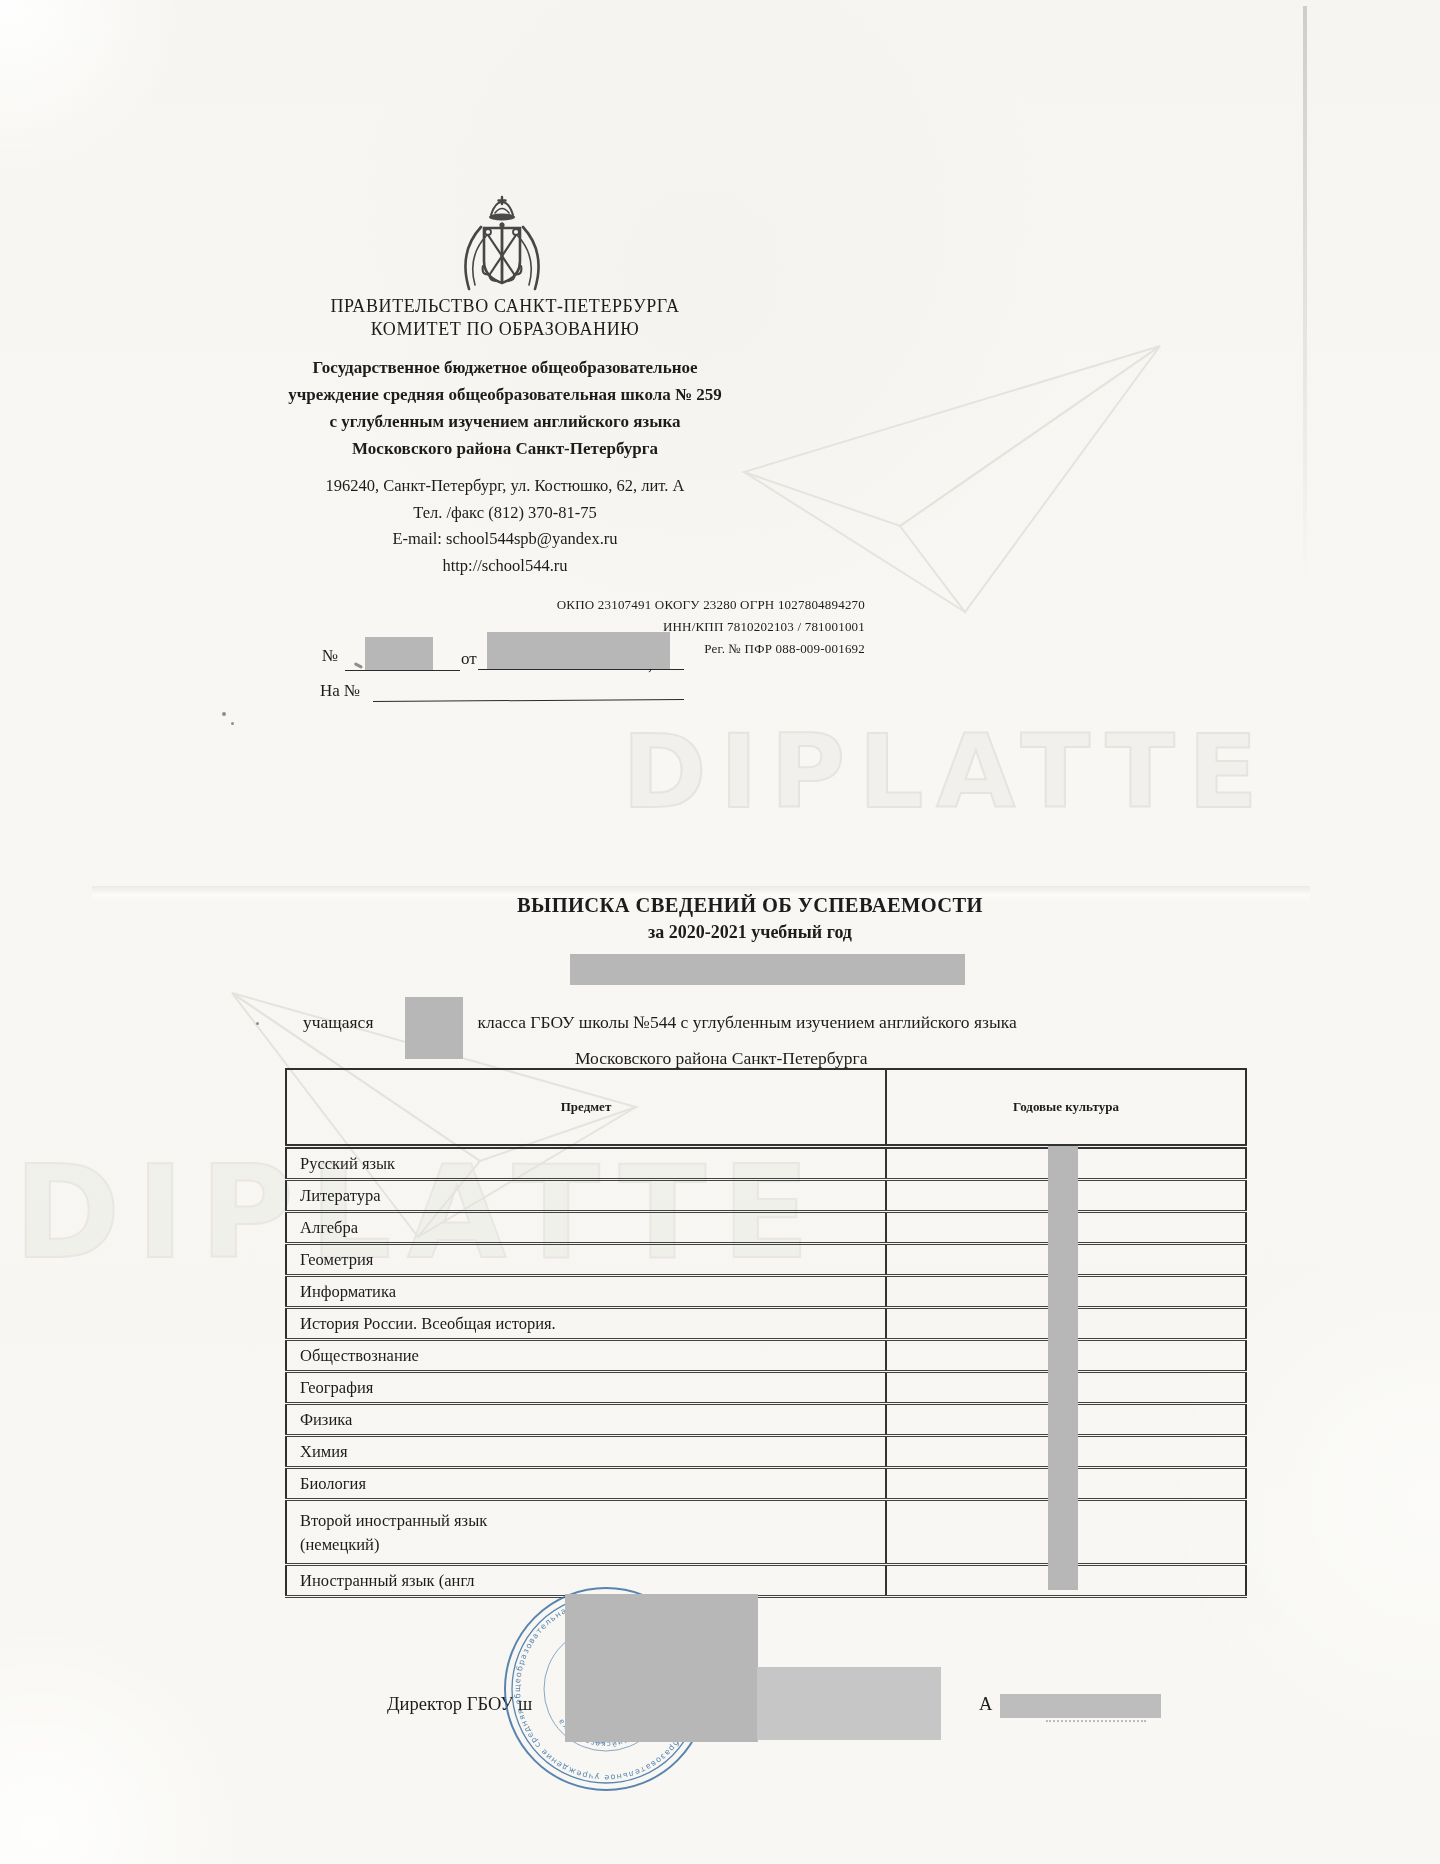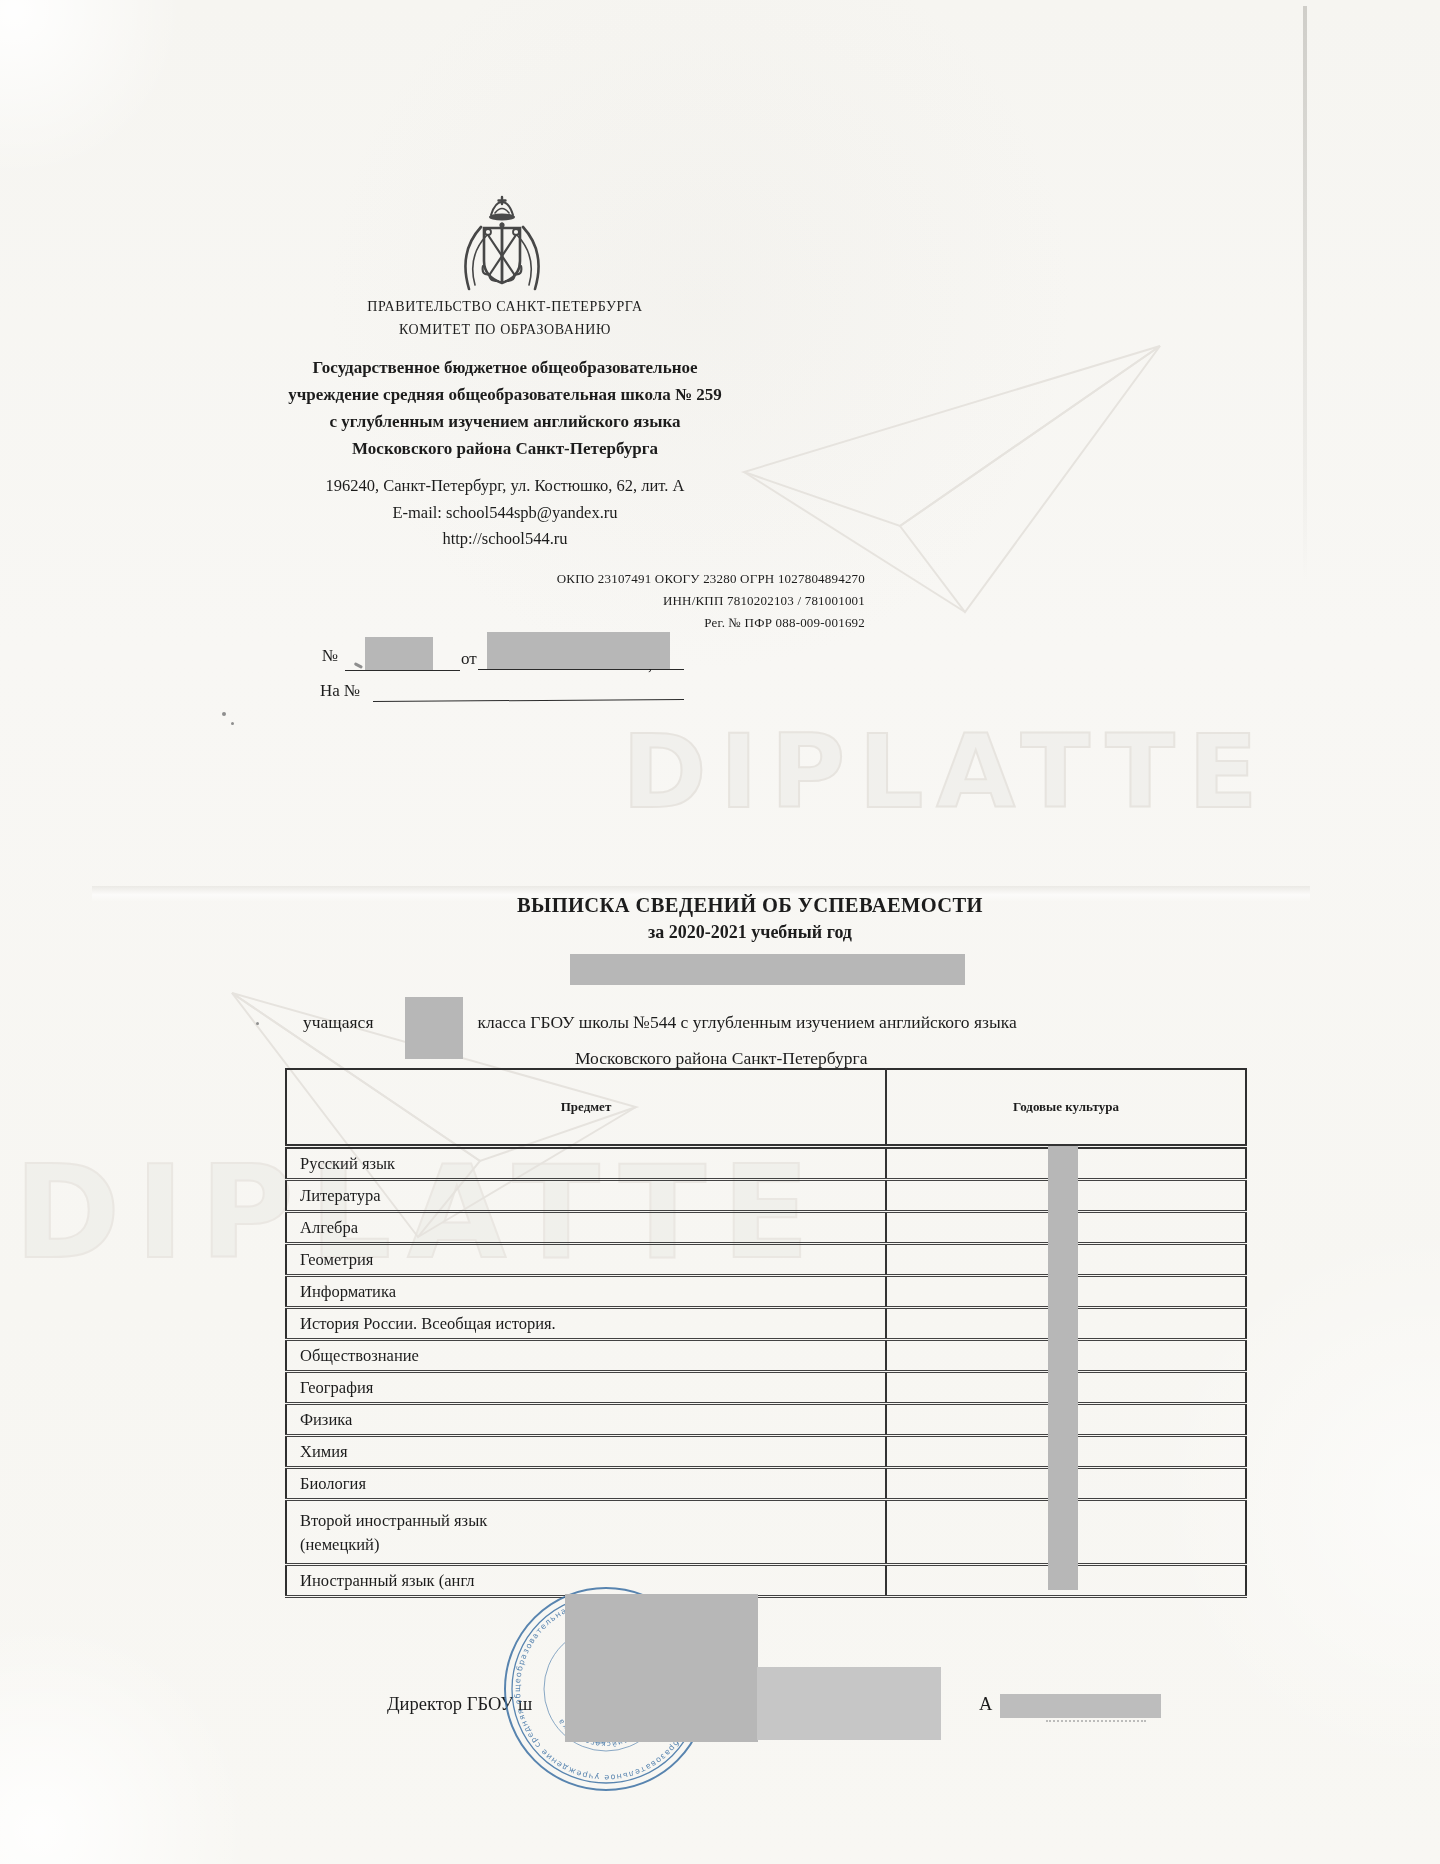--- a/index.html
+++ b/index.html
@@ -9,21 +9,21 @@
     background:
       radial-gradient(circle 240px at 14px 10px, rgba(255,255,255,.95), rgba(255,255,255,0) 70%),
       radial-gradient(circle 300px at 40px 1830px, rgba(255,255,255,.9), rgba(255,255,255,0) 70%),
       radial-gradient(circle 400px at 1430px 1500px, rgba(255,255,255,.55), rgba(255,255,255,0) 70%),
       radial-gradient(circle 500px at 700px 300px, rgba(214,211,204,.10), rgba(255,255,255,0) 75%),
       linear-gradient(180deg,#f6f5f1 0%,#f8f7f4 35%,#f7f6f2 70%,#f8f7f3 100%);
   }
   .abs{position:absolute;}
   
   #letterhead{left:145px;top:295px;width:720px;text-align:center;z-index:10;}
-  .gov-line{font-size:14px;letter-spacing:.6px;line-height:23px;}
+  .gov-line{font-size:18px;letter-spacing:.6px;line-height:23px;}
   #school-block{margin-top:13px;font-weight:bold;font-size:17px;line-height:27px;}
   #contacts-block{margin-top:11px;font-size:16.5px;line-height:26.5px;}
   #codes-block{margin-top:15px;font-size:13px;line-height:22px;letter-spacing:.2px;text-align:right;}
   
   .ref-text{font-size:17px;z-index:10;}
   .uline{border-bottom:1.6px solid #2a2a2a;height:0;z-index:10;}
   
   .redact{background:#b7b7b7;z-index:30;}
   .redact-light{background:#c6c6c6;z-index:30;}
   
@@ -130,20 +130,21 @@
     <div class="gov-line">ПРАВИТЕЛЬСТВО САНКТ-ПЕТЕРБУРГА</div>
     <div class="gov-line">КОМИТЕТ ПО ОБРАЗОВАНИЮ</div>
     <div id="school-block">
       <div>Государственное бюджетное общеобразовательное</div>
       <div>учреждение средняя общеобразовательная школа № 259</div>
       <div>с углубленным изучением английского языка</div>
       <div>Московского района Санкт-Петербурга</div>
     </div>
     <div id="contacts-block">
       <div>196240, Санкт-Петербург, ул. Костюшко, 62,  лит. А</div>
+      <div>Тел. /факс (812) 370-81-75</div>
       <div>E-mail: school544spb@yandex.ru</div>
       <div>http://school544.ru</div>
     </div>
     <div id="codes-block">
       <div>ОКПО 23107491 ОКОГУ 23280  ОГРН 1027804894270</div>
       <div>ИНН/КПП  7810202103 / 781001001</div>
       <div>Рег. № ПФР 088-009-001692</div>
     </div>
   </div>
 

